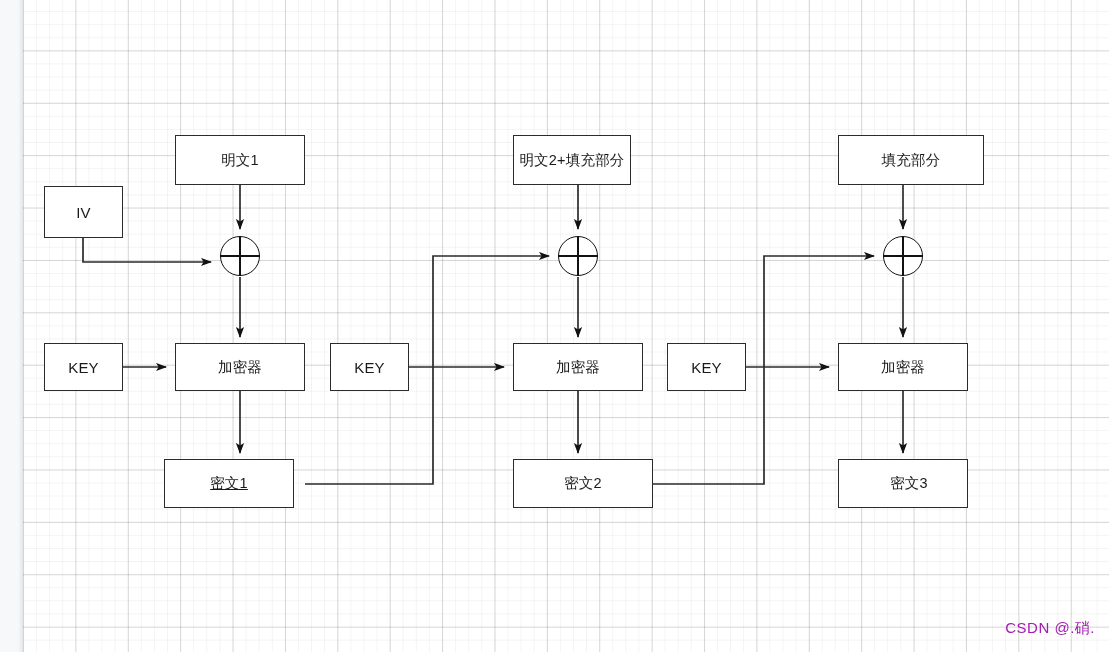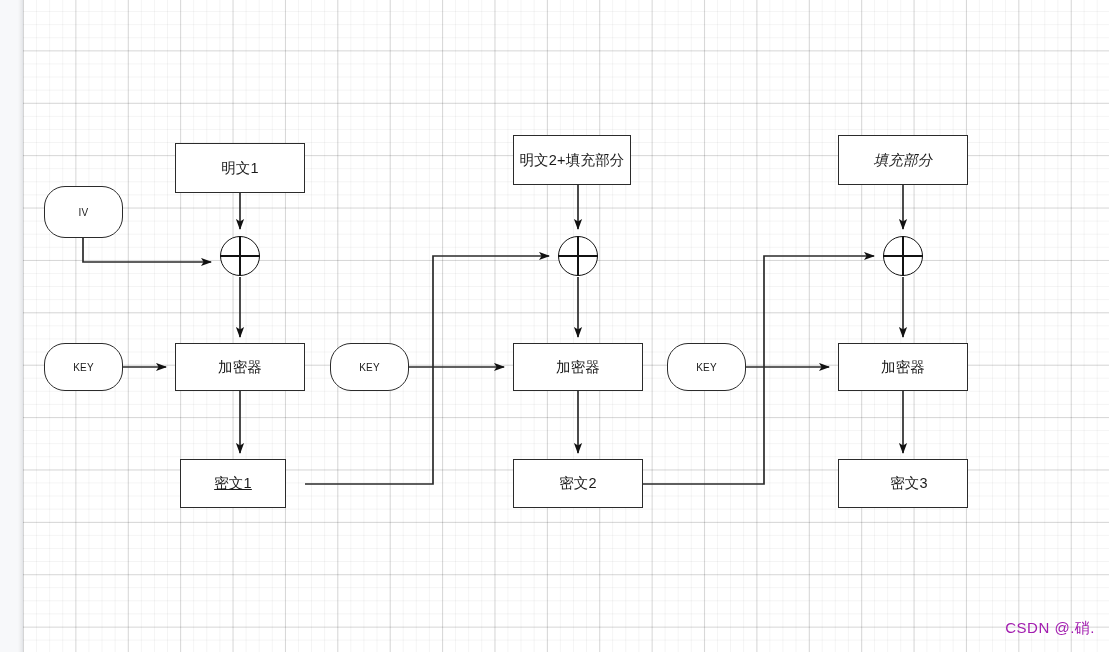--- a/index.html
+++ b/index.html
@@ -31,21 +31,21 @@
   svg#wires{position:absolute;left:0;top:0;width:1109px;height:652px;pointer-events:none;}
   .node{
     position:absolute;
     background:#ffffff;
     border:1.6px solid #2b2b2b;
     box-sizing:border-box;
     display:flex;align-items:center;justify-content:center;
     font-size:14.5px;color:#1a1a1a;
     letter-spacing:0.2px;
   }
-  .node.latin{font-size:10px;border-radius:21px;}
+  .node.latin{font-size:15px;}
   .xor{
     position:absolute;width:40px;height:40px;
     border:1.8px solid #111;border-radius:50%;
     box-sizing:border-box;background:#fff;
   }
   .xor:before,.xor:after{
     content:"";position:absolute;background:#111;
   }
   .xor:before{left:50%;top:-1px;width:1.8px;height:40px;margin-left:-0.9px;}
   .xor:after{top:50%;left:-1px;height:1.8px;width:40px;margin-top:-0.9px;}
@@ -101,37 +101,37 @@
     <path d="M903,391 L903,453" marker-end="url(#ah)"></path>
   </g>
 </svg>
 
 <div class="xor" style="left:220px;top:236px;"></div>
 <div class="xor" style="left:558px;top:236px;"></div>
 <div class="xor" style="left:883px;top:236px;"></div>
 
 <div class="node latin" style="left:44px;top:186px;width:79px;height:52px;">IV</div>
 
-<div class="node" style="left:175px;top:135px;width:130px;height:50px;margin-top:8px;">明文1</div>
+<div class="node" style="left:175px;top:135px;width:130px;height:50px;">明文1</div>
 
 <div class="node" style="left:513px;top:135px;width:118px;height:50px;">明文2+填充部分</div>
 
-<div class="node" style="left:838px;top:135px;width:130px;height:50px;font-style:italic;">填充部分</div>
+<div class="node" style="left:838px;top:135px;width:146px;height:50px;">填充部分</div>
 
 <div class="node latin" style="left:44px;top:343px;width:79px;height:48px;">KEY</div>
 
 <div class="node latin" style="left:330px;top:343px;width:79px;height:48px;">KEY</div>
 
 <div class="node latin" style="left:667px;top:343px;width:79px;height:48px;">KEY</div>
 
 <div class="node" style="left:175px;top:343px;width:130px;height:48px;">加密器</div>
 
 <div class="node" style="left:513px;top:343px;width:130px;height:48px;">加密器</div>
 
 <div class="node" style="left:838px;top:343px;width:130px;height:48px;">加密器</div>
 
-<div class="node" style="left:180px;top:459px;width:106px;height:49px;text-decoration:underline;">密文1</div>
+<div class="node" style="left:164px;top:459px;width:130px;height:49px;text-decoration:underline;">密文1</div>
 
-<div class="node" style="left:513px;top:459px;width:130px;height:49px;">密文2</div>
+<div class="node" style="left:513px;top:459px;width:140px;height:49px;">密文2</div>
 
 <div class="node" style="left:838px;top:459px;width:130px;height:49px;padding-left:12px;">密文3</div>
 
 <div id="watermark">CSDN @.硝.</div>
 
 </body></html>

